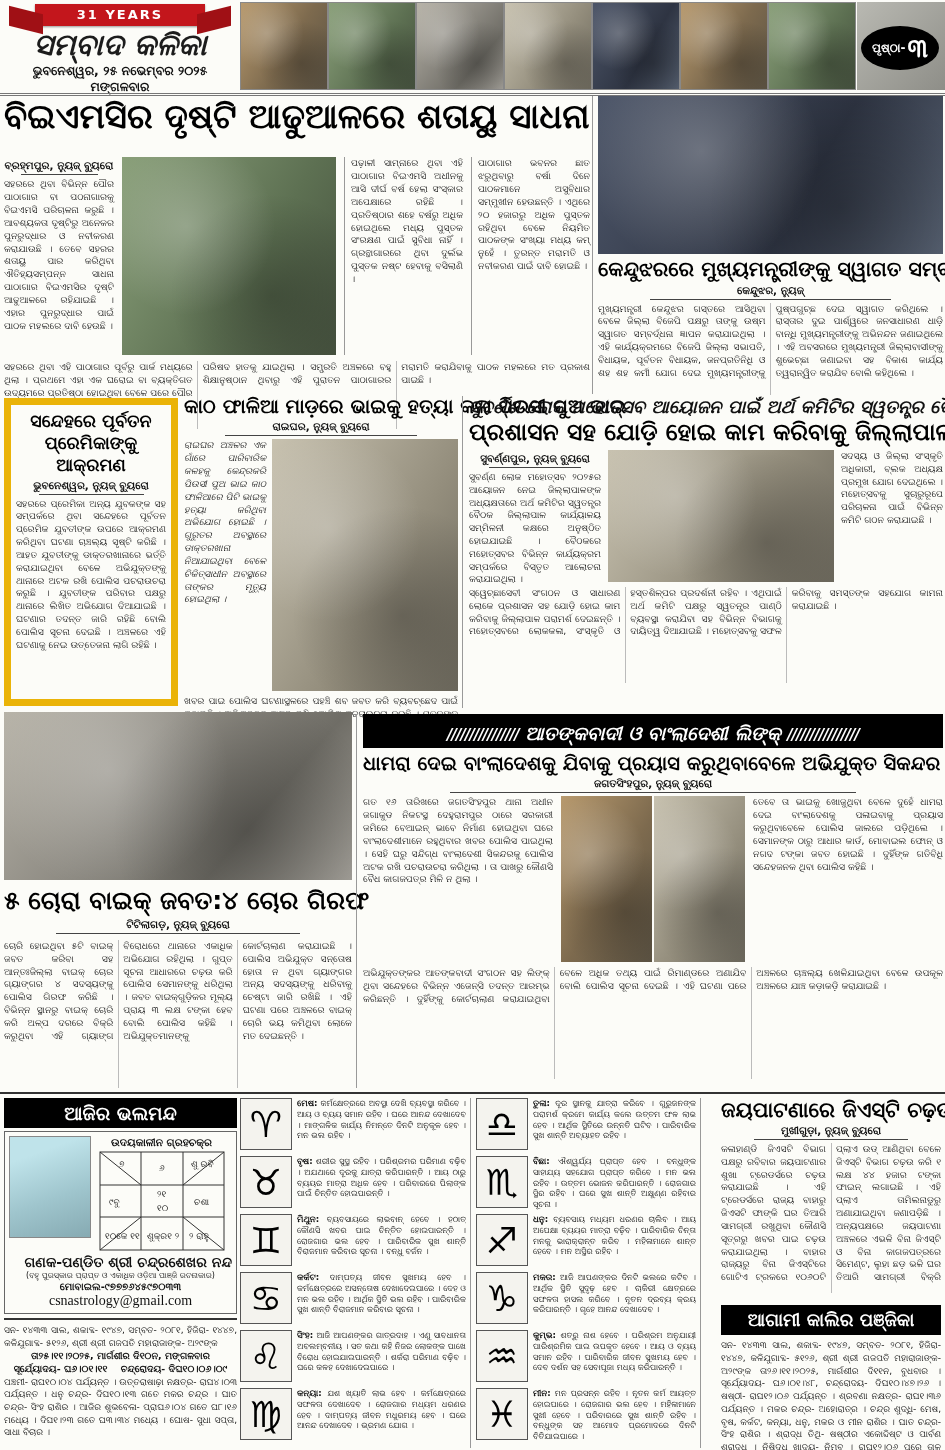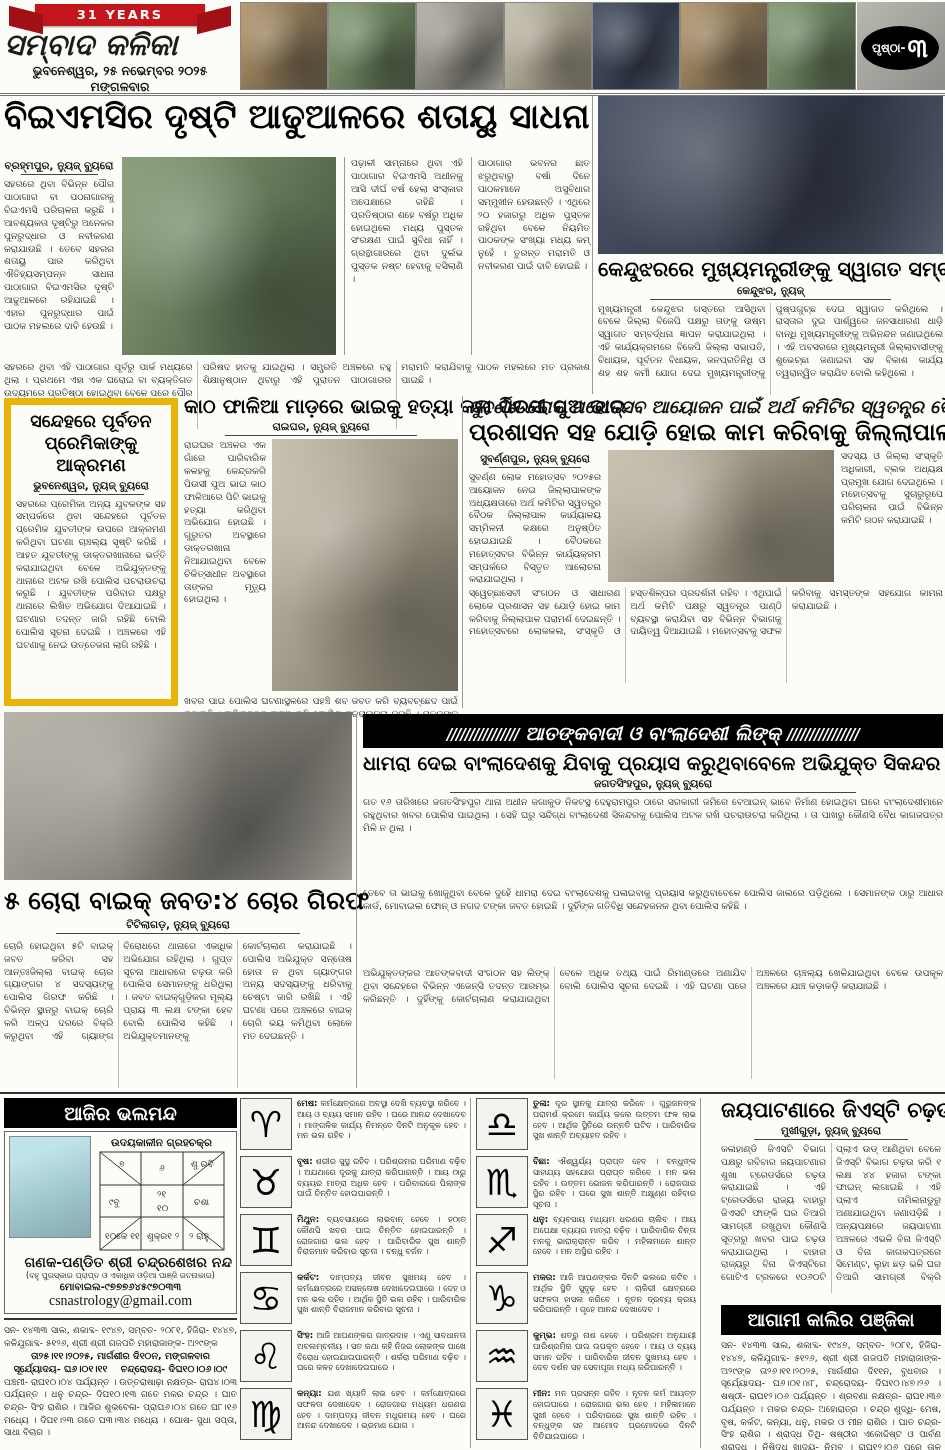--- a/index.html
+++ b/index.html
@@ -11,21 +11,21 @@
   
   .masthead { position:absolute; left:0; top:0; width:945px; height:95px; }
   .logo-block { position:absolute; left:4px; top:2px; width:232px; height:90px; }
   .ribbon { position:relative; margin:2px auto 0; width:170px; height:22px;
             background:#c3161c; color:#fff; text-align:center; font-weight:bold;
             font-size:13px; line-height:22px; letter-spacing:2px;
             box-shadow:0 1px 2px rgba(0,0,0,.4); }
   .ribbon:before, .ribbon:after { content:""; position:absolute; top:6px; width:34px; height:20px; background:#a01015; }
   .ribbon:before { left:-26px; transform:skewY(14deg); }
   .ribbon:after  { right:-26px; transform:skewY(-14deg); }
-  .paper-name { text-align:left; font-size:30px; font-weight:bold; font-style:italic;
+  .paper-name { text-align:center; font-size:30px; font-weight:bold; font-style:italic;
                 color:#1c1c1c; margin-top:2px; line-height:34px; white-space:nowrap; }
   .dateline { text-align:center; font-size:12.5px; font-weight:bold; margin-top:1px; }
   .photo-strip { position:absolute; left:240px; top:2px; width:616px; height:88px;
                  display:flex; gap:2px; background:#888; padding:1px; }
   .photo-strip > div { flex:1; }
   .page-blob { position:absolute; right:0; top:2px; width:88px; height:88px;
                background:linear-gradient(135deg,#b9b9b2,#8e8e88); }
   .blob-inner { position:absolute; right:6px; top:24px; width:78px; height:44px;
                 background:#000; border-radius:50%; color:#fff; display:flex;
                 align-items:center; justify-content:center; font-weight:bold; }
@@ -67,21 +67,21 @@
   .cm-photo { width:100%; height:158px; }
   .cm-headline { font-size:20.5px; line-height:1.15; margin-top:4px; white-space:nowrap; }
   .cm-body { height:92px; margin-top:2px; }
 
   
   .attack-box { position:absolute; left:4px; top:398px; width:174px; height:308px;
                 border:7px solid #eab308; padding:6px 5px; }
   .attack-headline { text-align:center; font-size:17.5px; line-height:1.25; }
   .story-murder { position:absolute; left:184px; top:396px; width:274px; height:312px; }
   .murder-headline { font-size:19.5px; line-height:1.15; white-space:nowrap; }
-  .murder-row { display:flex; gap:6px; margin-top:2px; height:252px; }
+  .murder-row { display:flex; gap:6px; margin-top:2px; height:252px;font-style:italic; }
   .murder-col { width:82px; }
   .murder-photo { flex:1; height:252px; }
   .story-fest { position:absolute; left:462px; top:396px; width:481px; height:312px;
                 border-left:1px solid #999; padding-left:6px; }
   .fest-kicker { font-style:italic; font-size:18px; font-weight:bold; white-space:nowrap; }
   .fest-headline { font-size:23.5px; line-height:1.1; margin-top:2px; white-space:nowrap; }
   .fest-row { display:flex; gap:7px; margin-top:4px; height:132px; }
   .fest-col1 { width:132px; }
   .fest-photo { width:226px; height:132px; flex:none; }
   .fest-col3 { flex:1; }
@@ -91,21 +91,21 @@
   .story-bikes { position:absolute; left:4px; top:712px; width:348px; height:376px; }
   .bikes-photo { width:100%; height:168px; }
   .bikes-headline { font-size:25px; margin-top:6px; white-space:nowrap; }
   .bikes-body { height:148px; margin-top:6px; }
   .story-terror { position:absolute; left:356px; top:714px; width:587px; height:374px;
                   border-left:1px solid #999; padding-left:6px; }
   .terror-banner { height:34px; font-size:19px; font-style:italic; line-height:34px;
                    border:2px solid #000; }
   .terror-banner .slash { font-size:15px; letter-spacing:-1px; }
   .terror-headline { font-size:19.5px; line-height:1.2; margin-top:4px; white-space:nowrap; }
-  .terror-row { display:flex; gap:8px; margin-top:2px; height:166px;flex-direction:column; }
+  .terror-row { display:flex; gap:8px; margin-top:2px; height:166px; }
   .terror-col { flex:1; }
   .terror-photos { width:184px; flex:none; display:flex; gap:2px; }
   .terror-photos > div { flex:1; }
   .terror-cont { margin-top:5px; height:112px; }
 
   
   .band4 { position:absolute; left:0; top:1092px; width:945px; height:398px;
            border-top:2px solid #333; }
   .astro-col { position:absolute; left:4px; top:4px; width:233px; height:350px; }
   .astro-title { height:30px; line-height:30px; font-size:19px; }

